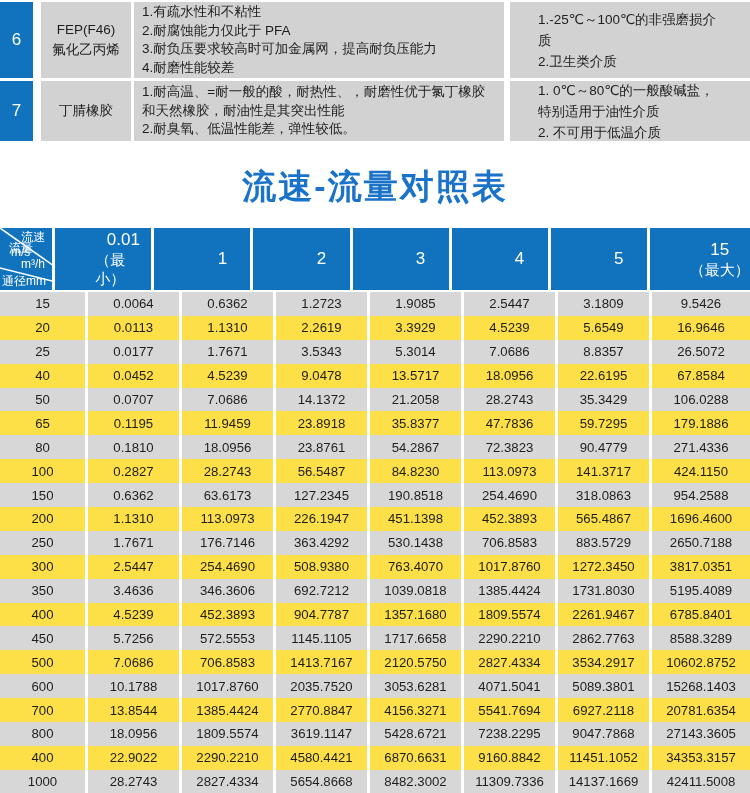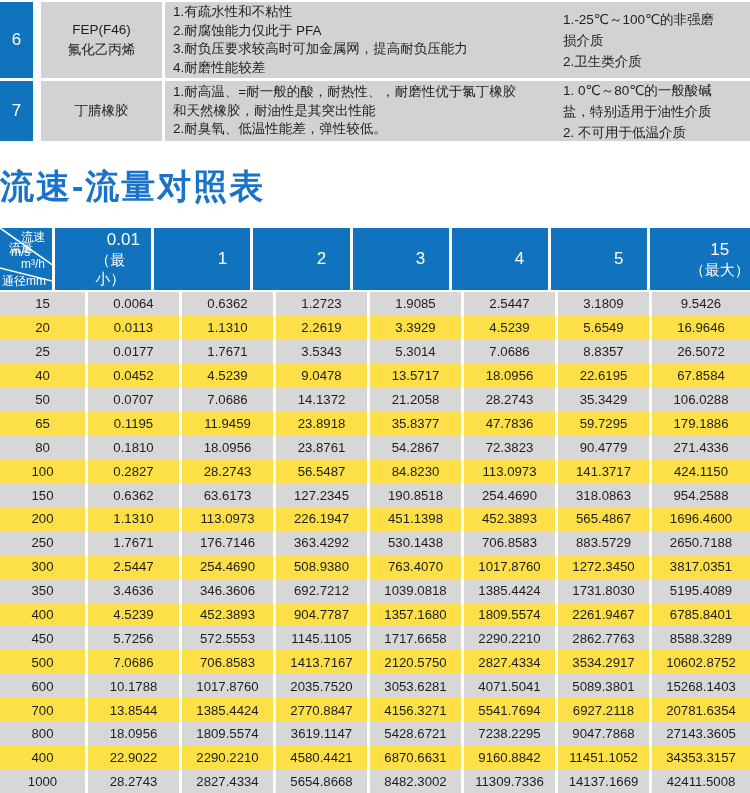--- a/index.html
+++ b/index.html
@@ -17,39 +17,39 @@
   }
 
   
   .materials{padding-top:2px;}
   .mat-row{display:flex;margin-bottom:3px;}
   .mat-index{
     width:33px;background:var(--blue);color:#fff;margin-right:8px;
     display:flex;align-items:center;justify-content:center;font-size:17px;
   }
   .mat-name{
-    width:121px;background:var(--panel);margin-right:3px;
+    width:90px;background:var(--panel);margin-right:3px;
     display:flex;flex-direction:column;align-items:center;justify-content:center;
     font-size:13.5px;line-height:20px;text-align:center;
   }
   .mat-props{
-    width:370px;background:var(--panel);
+    width:370px;background:var(--panel);margin-right:6px;
     padding:3px 8px;font-size:13.5px;line-height:18.5px;
     display:flex;flex-direction:column;justify-content:center;
   }
   .mat-media{
     flex:1;background:var(--panel);
     padding:3px 28px;font-size:13.5px;line-height:21px;
     display:flex;flex-direction:column;justify-content:center;
   }
   .row-6{height:76px;}
   .row-7{height:60px;}
 
   
-  .title-wrap{padding:20px 0 18px;text-align:left;}
+  .title-wrap{padding:20px 0 18px;text-align:center;}
   .page-title{
     color:var(--title-blue);font-size:34px;font-weight:bold;letter-spacing:2px;
   }
 
   
   .flow-table{width:750px;}
   .flow-header{display:flex;height:62px;background:var(--blue);color:#fff;margin-bottom:2px;gap:40px;}
   .fcell{
     display:flex;flex-direction:column;align-items:center;justify-content:center;
     border-right:3px solid #fff;

